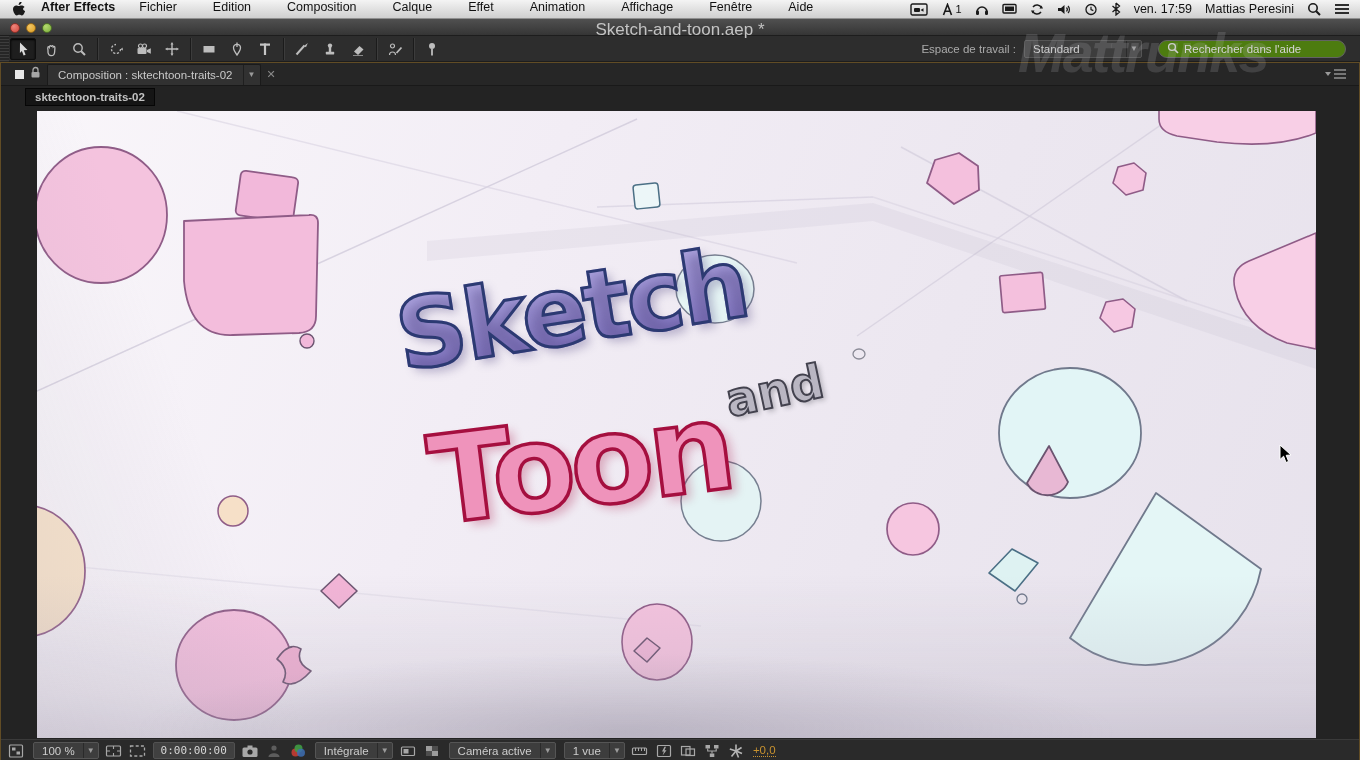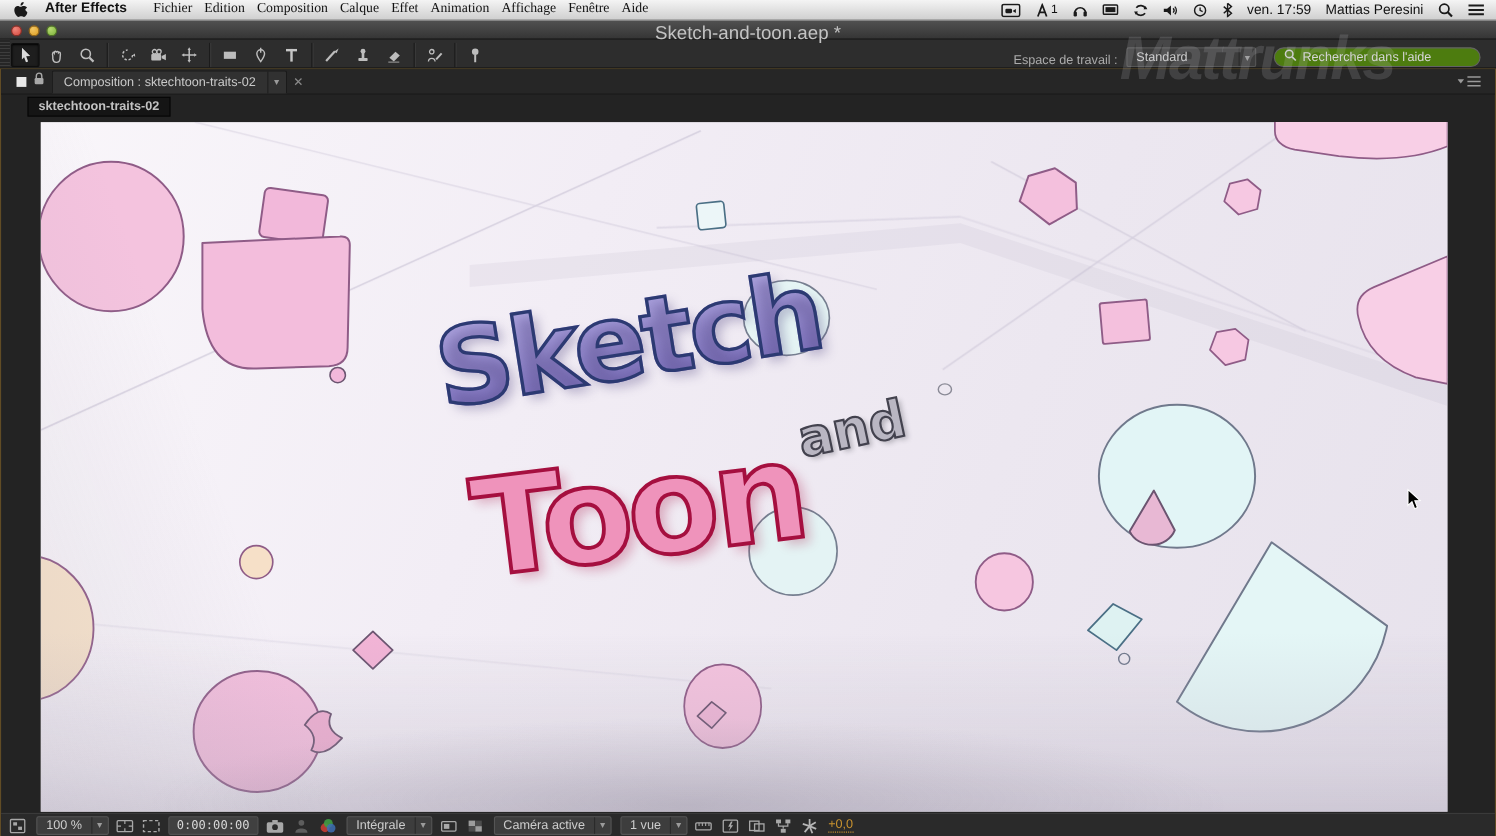--- a/index.html
+++ b/index.html
@@ -7,38 +7,38 @@
   html,body { width:1360px; height:760px; overflow:hidden; background:#232323;
               font-family:"Liberation Sans","DejaVu Sans",sans-serif; }
   #root { position:relative; width:1360px; height:760px; overflow:hidden; }
 
   
   .menubar { position:absolute; left:0; top:0; width:1360px; height:19px;
              background:linear-gradient(#f4f4f4,#cfcfcf); border-bottom:1px solid #8f8f8f;
              display:flex; font-size:12.5px; color:#111; z-index:60; }
   .menubar .apple { margin-left:12px; display:flex; align-items:center; }
   .menubar .appname { font-weight:bold; margin-left:16px; }
-  .menubar .menus { display:flex; gap:11px; margin-left:24px;font-family:Liberation Serif, serif; }
+  .menubar .menus { display:flex; gap:36px; margin-left:24px; }
   .menubar .spacer { flex:1; }
   .mb-right { display:flex; align-items:center; gap:13px; margin-right:10px; }
   .mb-ic { display:flex; align-items:center; }
   .mb-clock, .mb-user { font-size:12.5px; color:#111; }
 
   
   .titlebar { position:absolute; left:0; top:19px; width:1360px; height:17px;
               background:linear-gradient(#505050,#353535); border-bottom:1px solid #1d1d1d; z-index:55; }
   .tl { position:absolute; top:4px; width:10px; height:10px; border-radius:50%; }
   .tl.r { left:10px;  background:radial-gradient(circle at 35% 30%,#f0867c,#d2473c); border:1px solid #8c2f28;}
   .tl.y { left:26px;  background:radial-gradient(circle at 35% 30%,#f2c664,#dd9f23); border:1px solid #97691a;}
   .tl.g { left:42px;  background:radial-gradient(circle at 35% 30%,#b5d96f,#7cb03c); border:1px solid #4f7226;}
   .wtitle { position:absolute; left:0; right:0; top:1px; text-align:center; font-size:17px; color:#c3c3c3; }
 
   
   .toolbar { position:absolute; left:0; top:36px; width:1360px; height:26px; background:#2d2d2d;
-             border-bottom:1px solid #1d1d1d; display:flex; align-items:flex-end; z-index:50; }
+             border-bottom:1px solid #1d1d1d; display:flex; align-items:center; z-index:50; }
   .grip { width:9px; height:26px;
           background:repeating-linear-gradient(180deg,#3d3d3d 0 1px,#262626 1px 3px); }
   .tool { width:26px; height:22px; display:flex; align-items:center; justify-content:center; margin:0 1px; }
   .tool.active { background:#1e1e1e; border:1px solid #0e0e0e; box-shadow:inset 0 1px 2px #000; border-radius:2px;}
   .tsep { width:1px; height:22px; background:#1b1b1b; box-shadow:1px 0 0 #3c3c3c; margin:0 4px; }
   .ws-label { color:#ababab; font-size:11.5px; margin-left:auto; }
   .dropdown { display:flex; align-items:center; height:18px; background:#3d3d3d;
               border:1px solid #555; border-radius:2px; margin-left:8px; }
   .dropdown .dlbl { padding:0 8px; font-size:11.5px; color:#cdcdcd; white-space:nowrap; }
   .dropdown .darr { width:15px; align-self:stretch; border-left:1px solid #2a2a2a; color:#9b9b9b;

